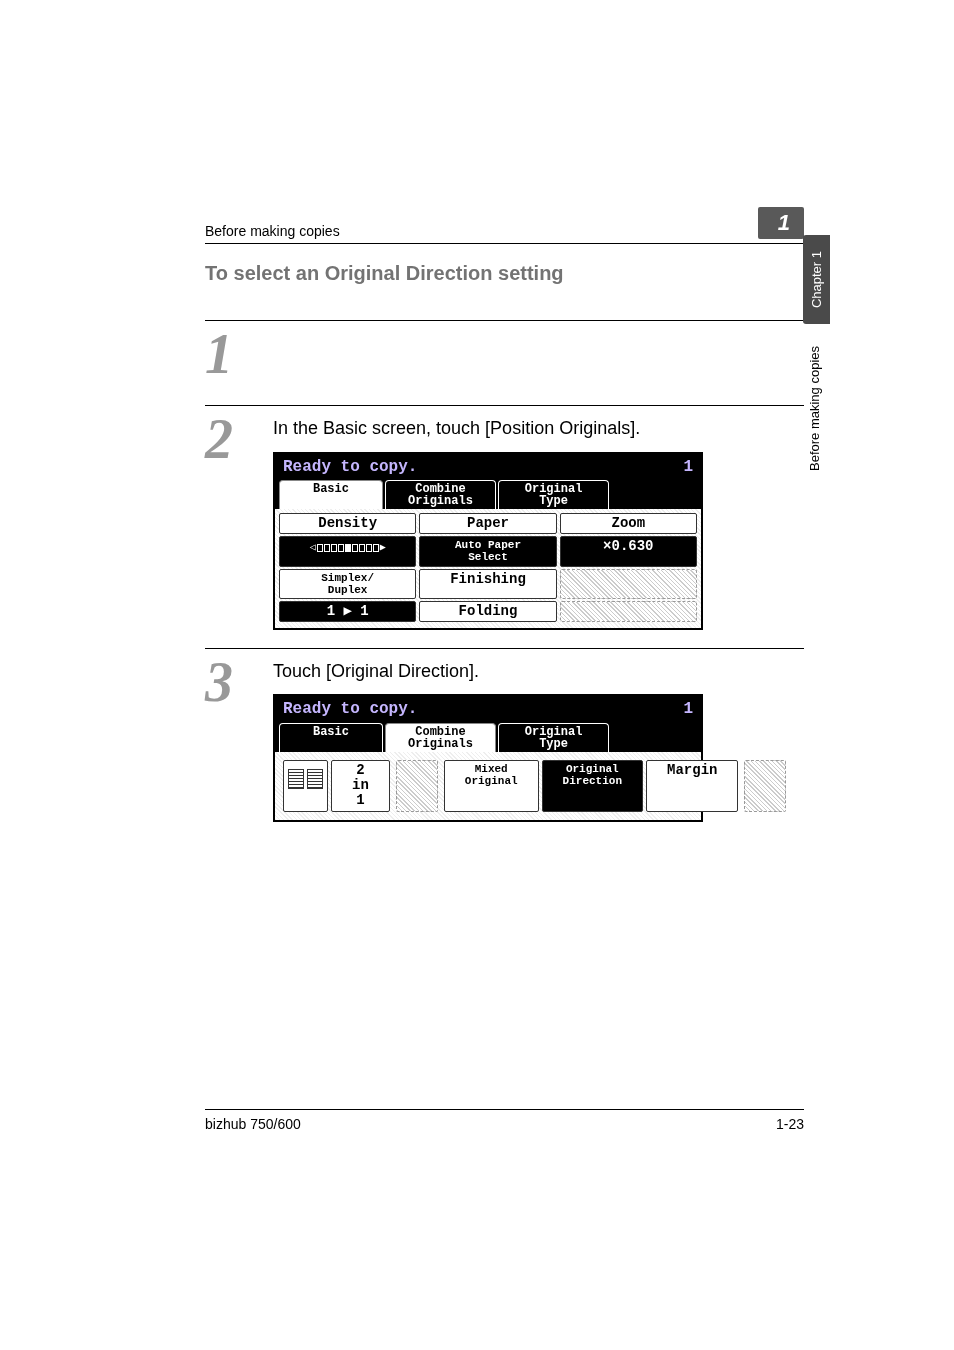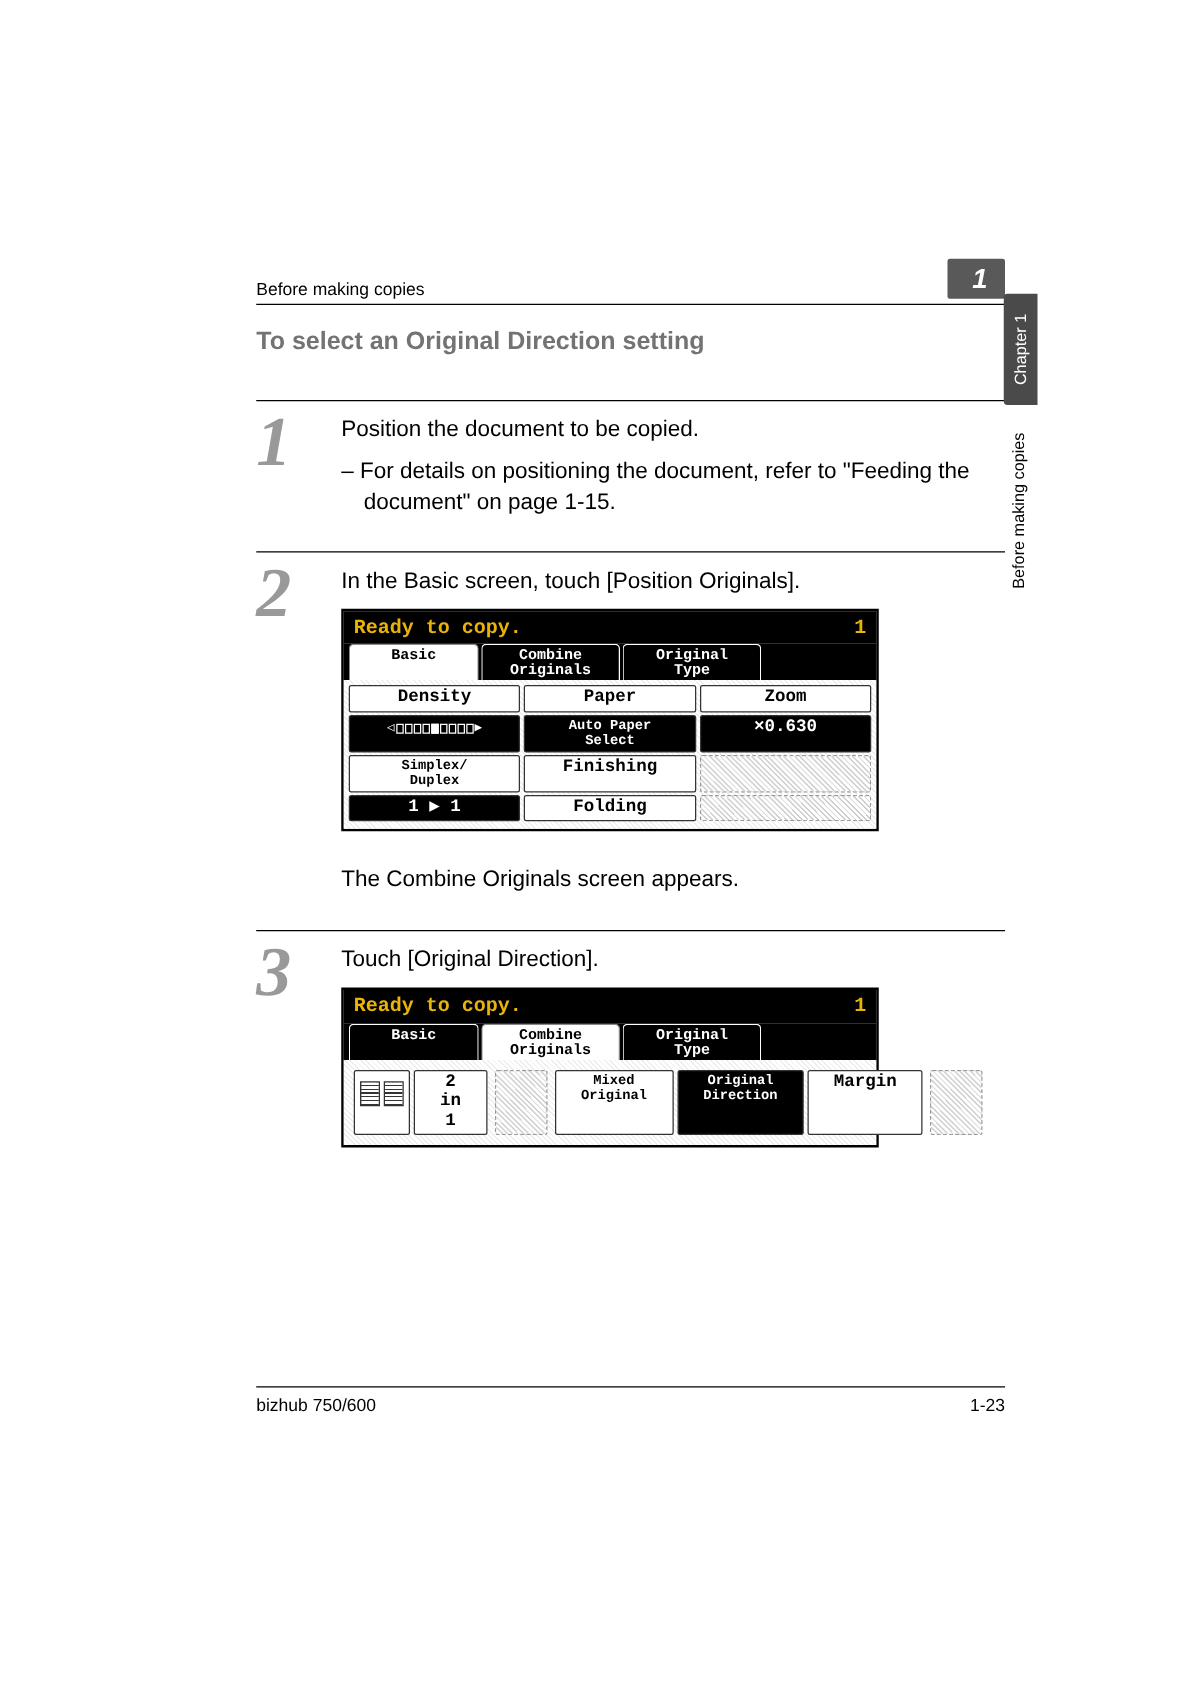--- a/index.html
+++ b/index.html
@@ -126,21 +126,21 @@
     .lcd-screen {
       background: #fff;
       border: 2px solid #000;
       margin: 10px 0 10px 0;
       width: 430px;
       font-family: 'Courier New', monospace;
     }
     
     .lcd-header {
       background: #000;
-      color: #eab308;
+      color: #c4b5fd;
       display: flex;
       justify-content: space-between;
       align-items: center;
       padding: 2px 8px;
       font-size: 16px;
       font-weight: bold;
     }
     
     .lcd-tabs {
       display: flex;
@@ -281,26 +281,20 @@
 
   <div class="side-tabs">
     <div class="tab-dark">Chapter 1</div>
     <div class="tab-light">Before making copies</div>
   </div>
 
   <h2 class="section-heading">To select an Original Direction setting</h2>
 
   <div class="step-block">
     <div class="step-number">1</div>
-    <div class="step-content">
-      <div>Position the document to be copied.</div>
-      <div class="sub-list">
-        <div class="sub-list-item">– For details on positioning the document, refer to "Feeding the document" on page 1-15.</div>
-      </div>
-    </div>
   </div>
 
   <div style="height:18px"></div>
 
   <div class="step-block">
     <div class="step-number">2</div>
     <div class="step-content">
       <div>In the Basic screen, touch [Position Originals].</div>
 
       <div class="lcd-screen">
@@ -343,21 +337,20 @@
               <span>1</span>
             </div>
             <div class="lcd-cell">Folding</div>
             <div class="lcd-cell hatched"></div>
           </div>
         </div>
       </div>
 
     </div>
   </div>
-  <div class="step-followup">The Combine Originals screen appears.</div>
 
   <div class="step-block">
     <div class="step-number">3</div>
     <div class="step-content">
       <div>Touch [Original Direction].</div>
 
       <div class="lcd-screen">
         <div class="lcd-header">
           <span>Ready to copy.</span>
           <span>1</span>

